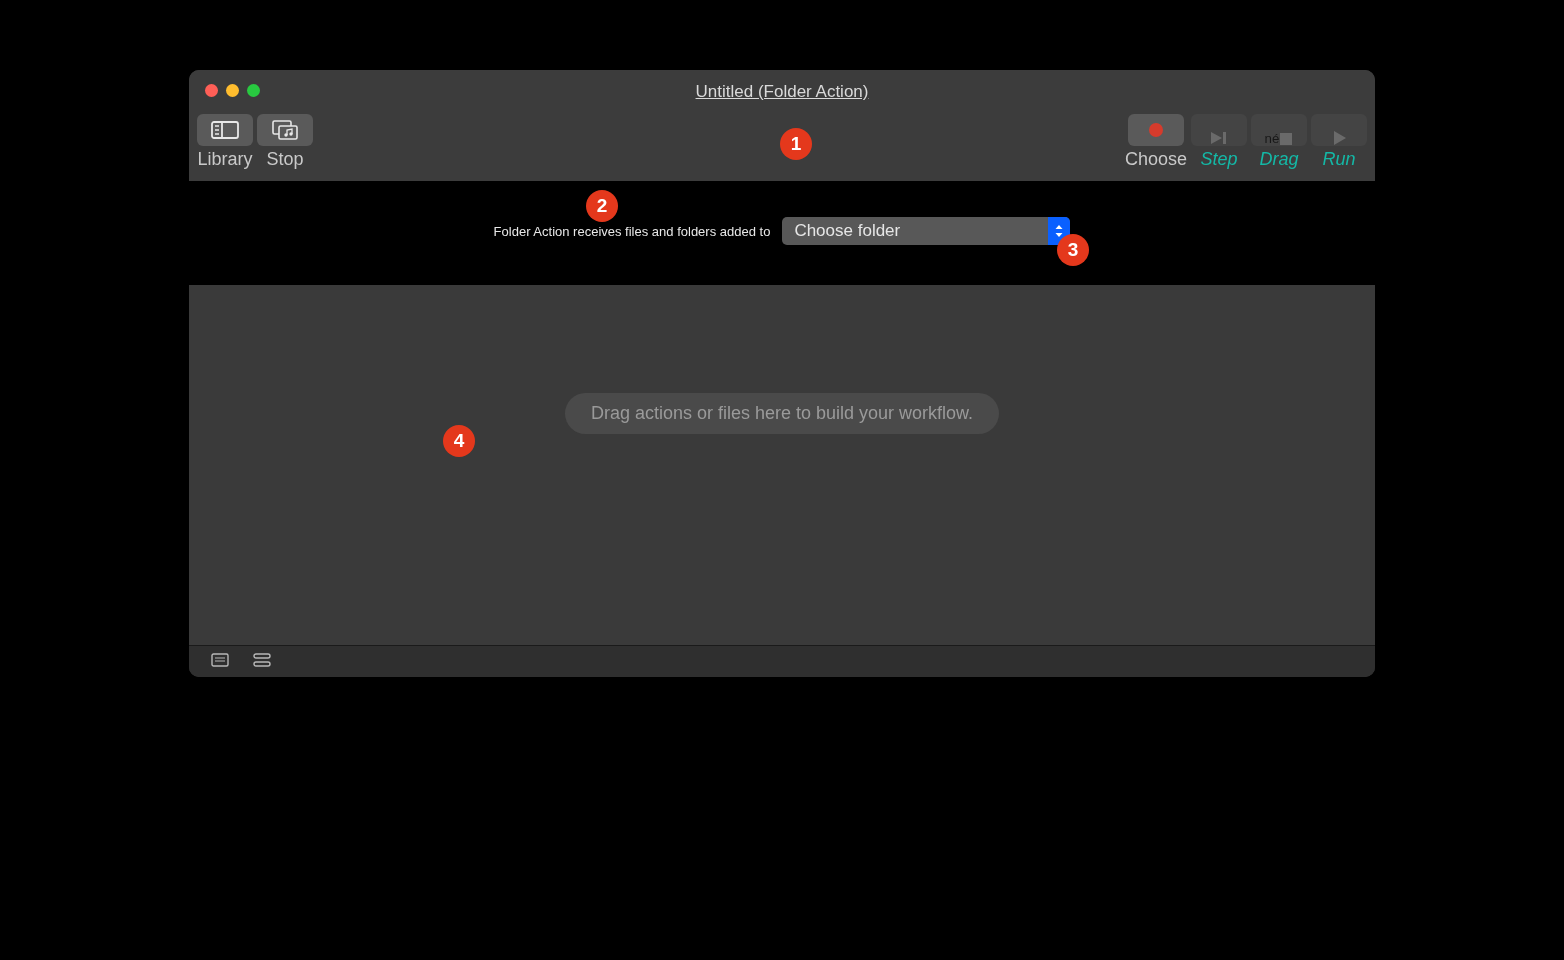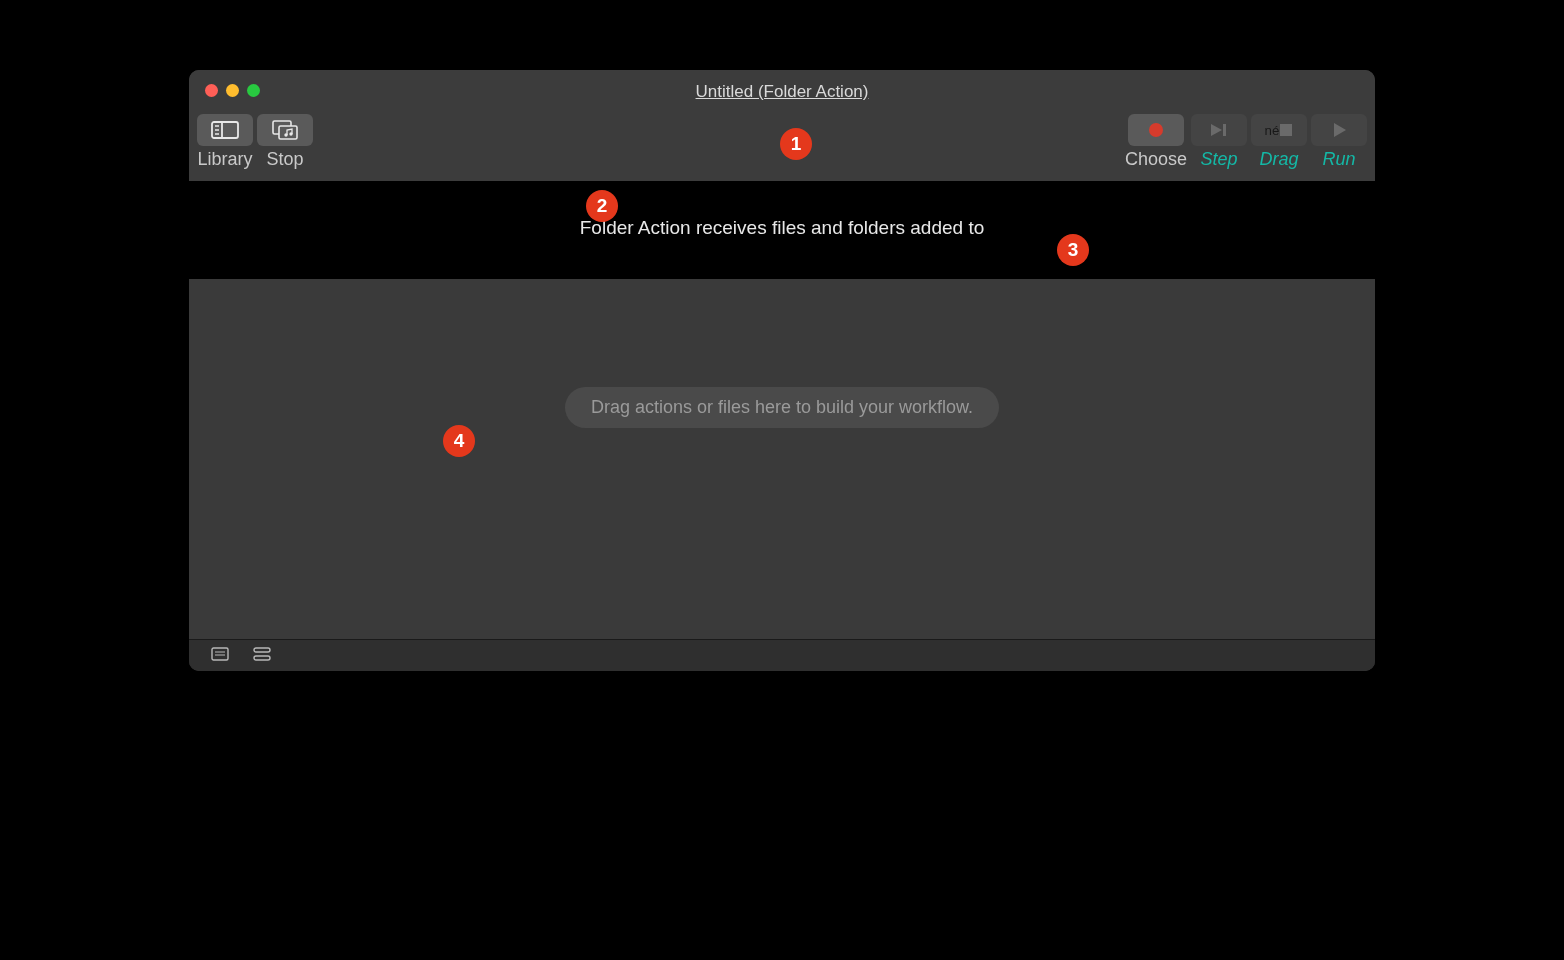--- a/index.html
+++ b/index.html
@@ -85,40 +85,41 @@
       width: 56px;
       height: 32px;
       display: flex;
       align-items: center;
       justify-content: center;
       cursor: pointer;
     }
     .toolbar-btn.disabled {
       background: #4a4a4a;
       opacity: 0.6;
+      align-items: flex-end;
     }
     .toolbar-label {
       color: #c9c9c9;
       font-size: 18px;
     }
     .toolbar-label.disabled {
       color: #14b8a6;
       font-style: italic;
     }
     .header-row {
       background: #000;
       padding: 36px 20px 40px;
       display: flex;
       align-items: center;
       justify-content: center;
       gap: 12px;
     }
     .header-text {
       color: #e8e8e8;
-      font-size: 19px;
+      font-size: 13px;
     }
     .folder-select {
       background: #585858;
       border-radius: 5px;
       display: flex;
       align-items: center;
       height: 28px;
       min-width: 288px;
       position: relative;
       cursor: pointer;
@@ -263,20 +264,29 @@
               </svg>
             </button>
             <span class="toolbar-label disabled">Run</span>
           </div>
         </div>
       </div>
     </div>
 
     <div class="header-row">
       <span class="header-text">Folder Action receives files and folders added to</span>
+      <div class="folder-select">
+        <span class="folder-select-label">Choose folder</span>
+        <div class="folder-select-arrows">
+          <svg width="10" height="14" viewBox="0 0 10 14">
+            <polygon points="5,1 8.5,5 1.5,5" fill="#fff"></polygon>
+            <polygon points="5,13 8.5,9 1.5,9" fill="#fff"></polygon>
+          </svg>
+        </div>
+      </div>
     </div>
 
     <div class="workflow-area">
       <div class="drop-pill">Drag actions or files here to build your workflow.</div>
     </div>
 
     <div class="statusbar">
       <span class="status-icon">
         <svg width="18" height="14" viewBox="0 0 18 14">
           <rect x="1" y="1" width="16" height="12" rx="1.5" stroke="#b8b8b8" stroke-width="1.4" fill="none"></rect>

